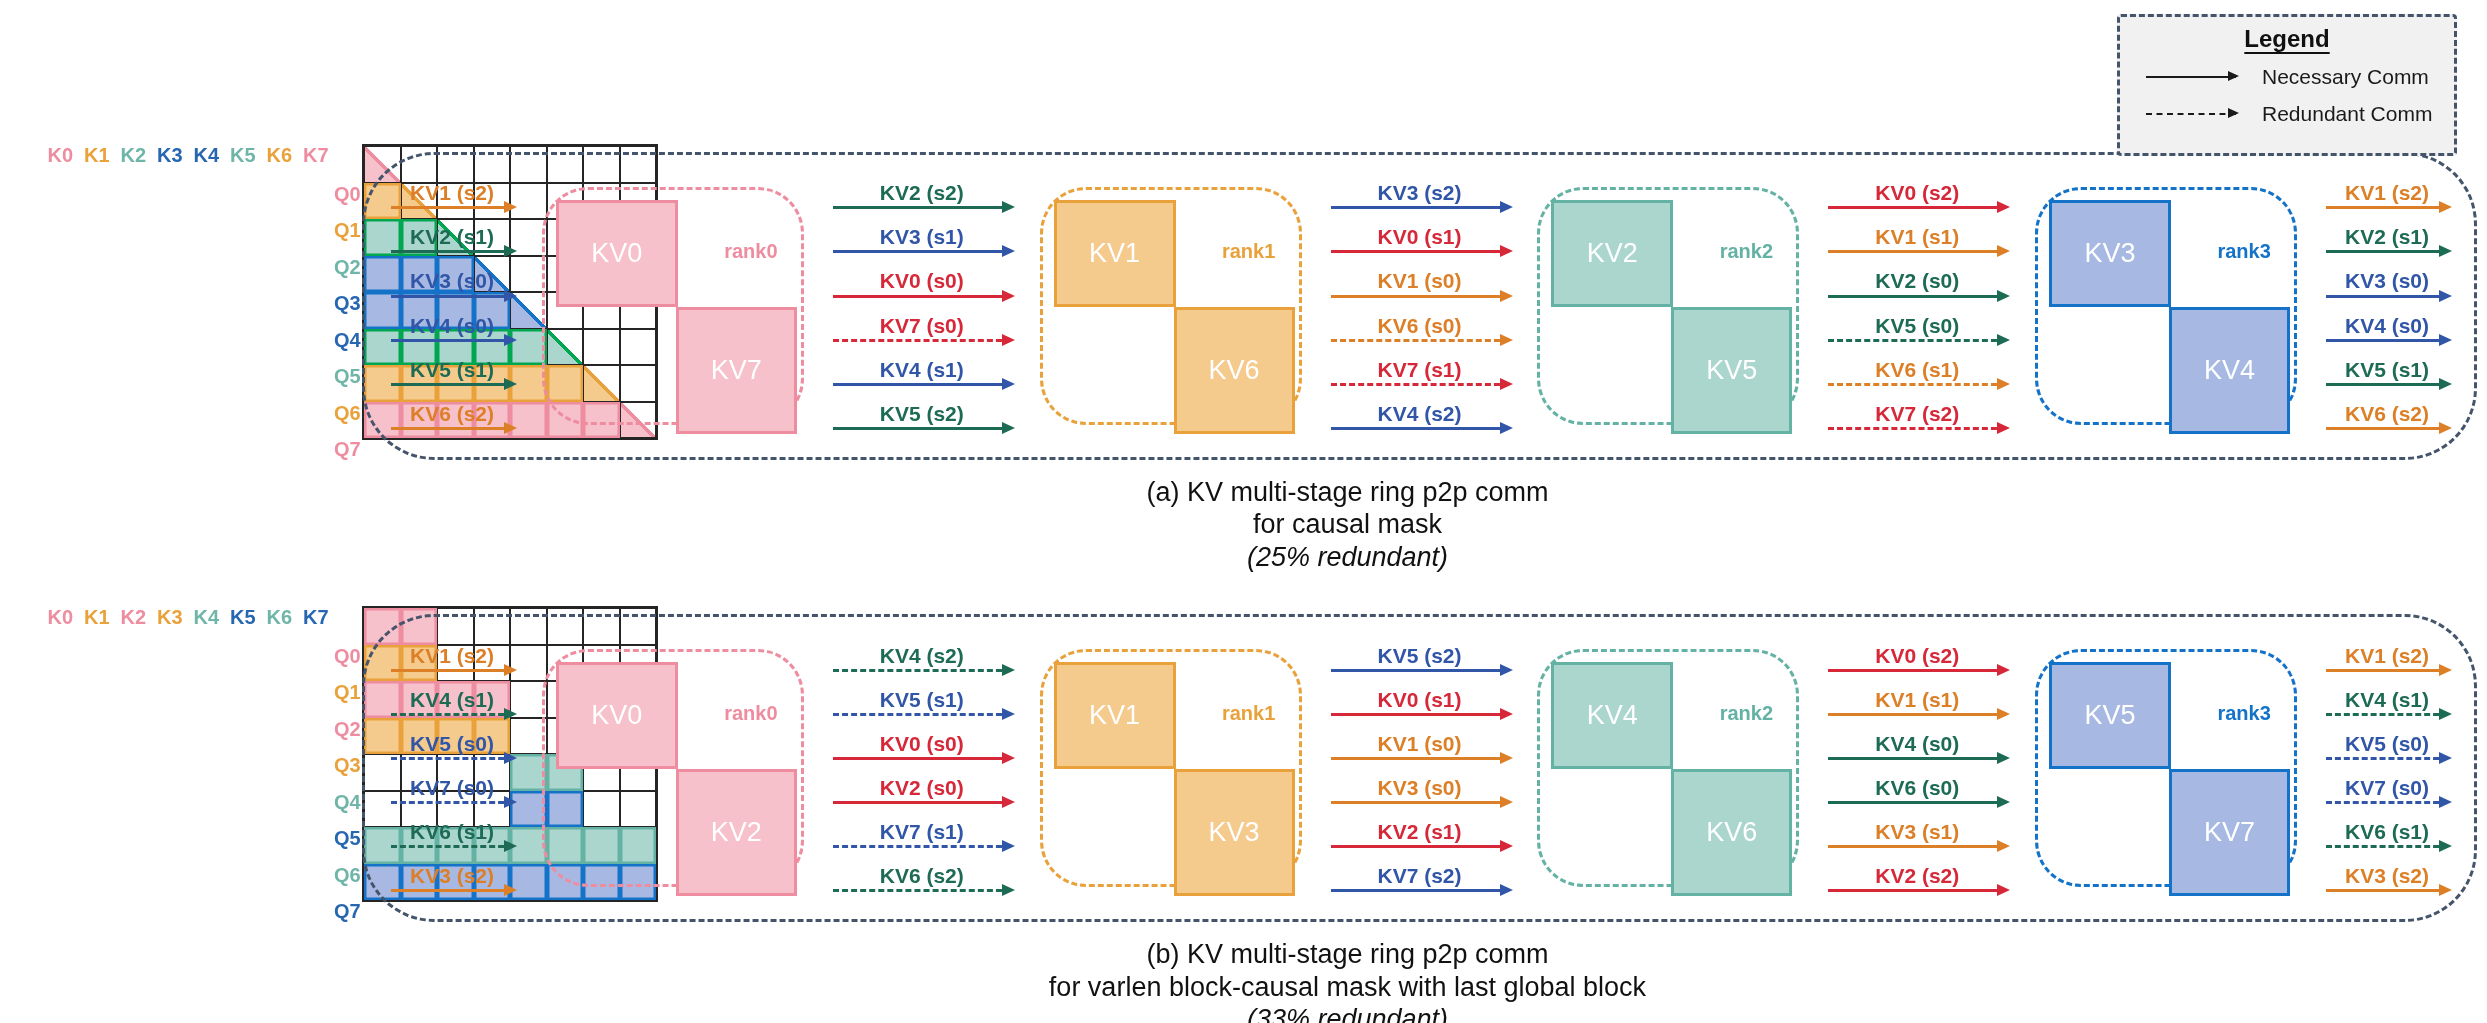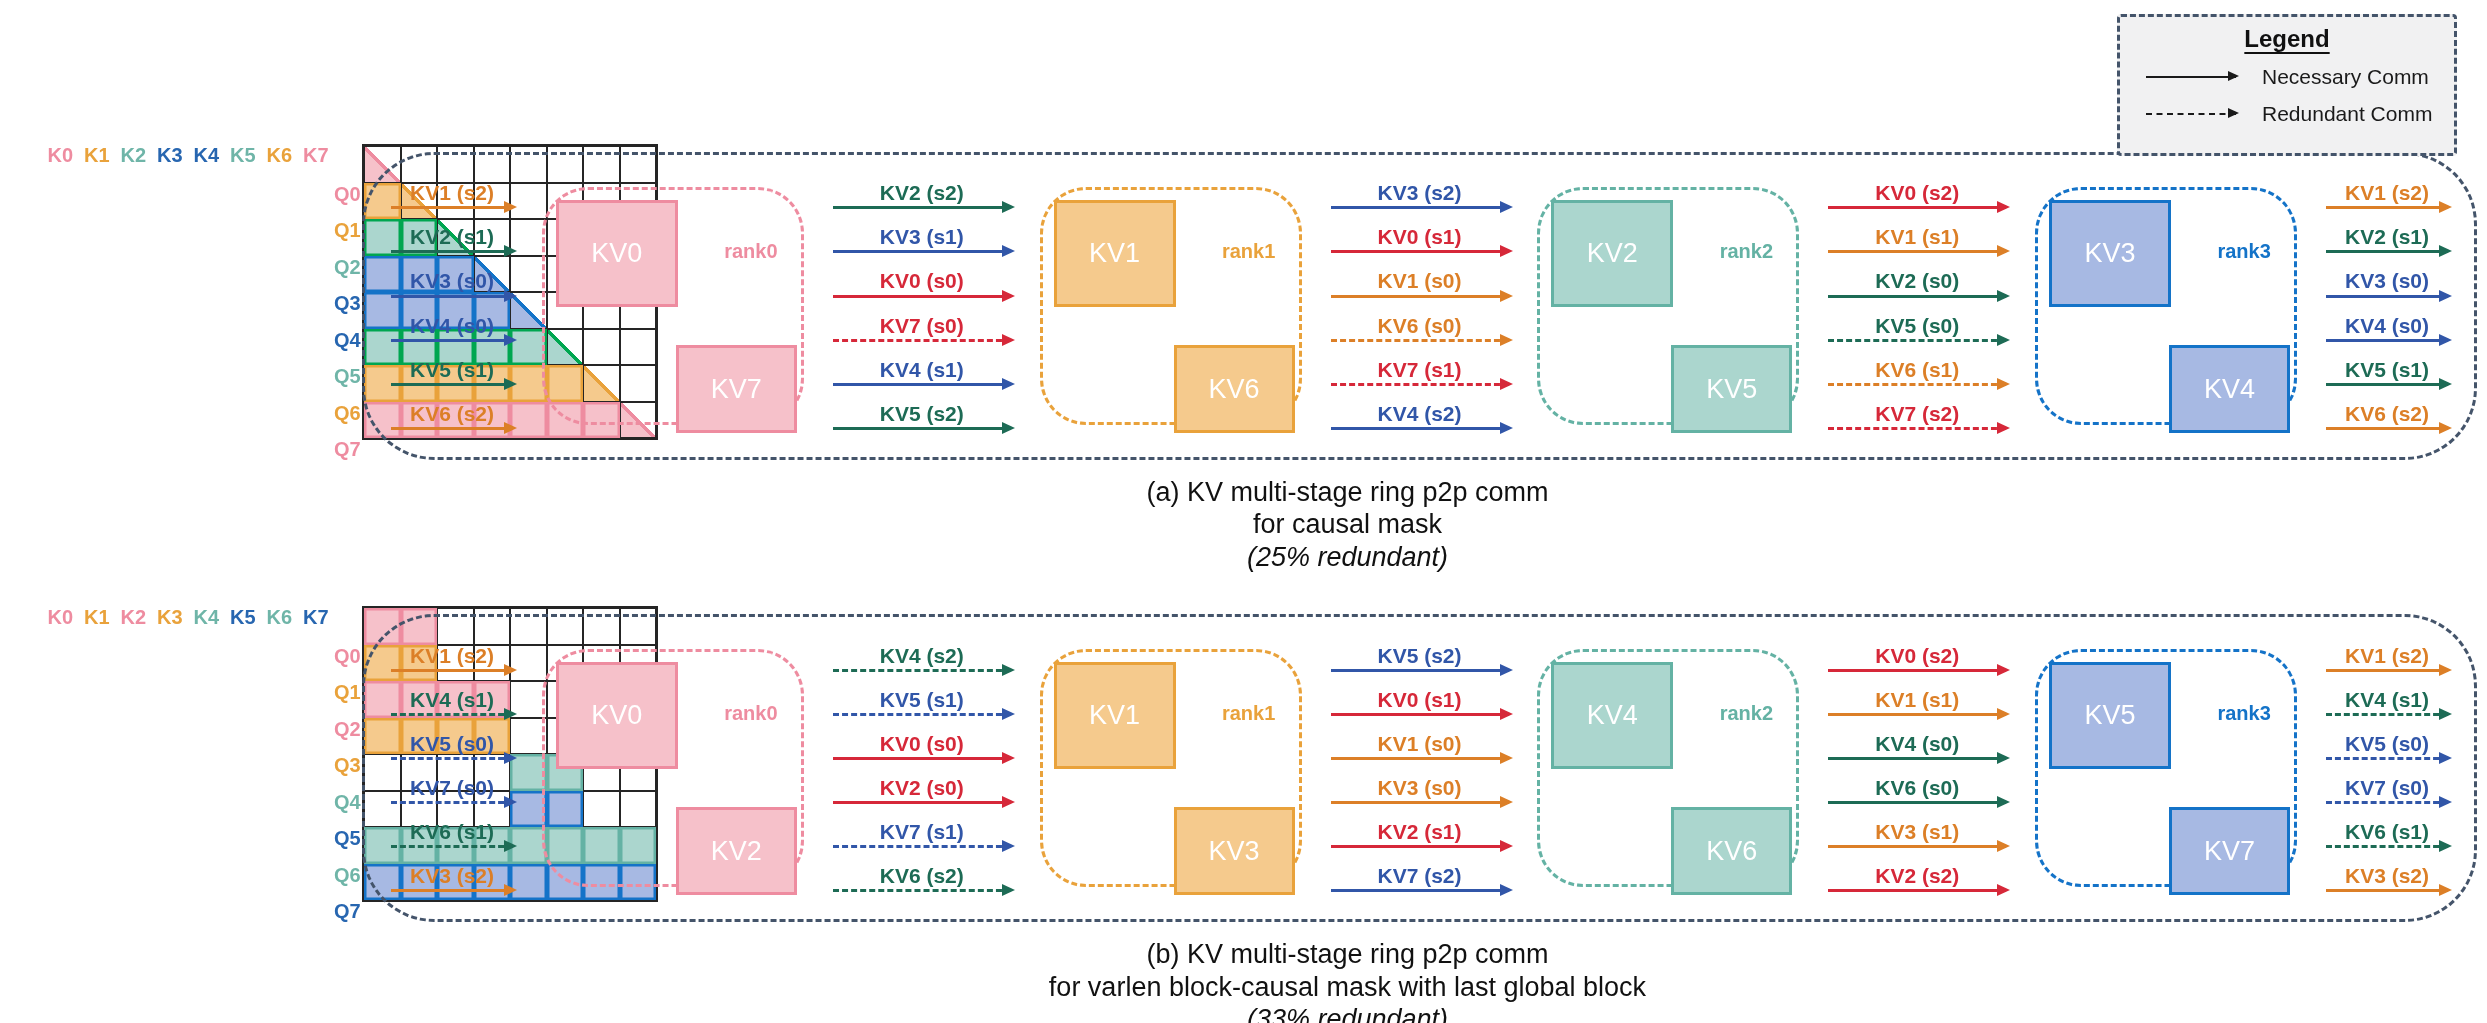--- a/index.html
+++ b/index.html
@@ -46,21 +46,21 @@
   .aline { position:relative; border-top:3px solid var(--c); height:0; }
   .aline.dashed { border-top-style:dashed; }
   .aline::after { content:""; position:absolute; right:-4px; top:-8px; width:0; height:0;
                   border-left:13px solid var(--c); border-top:6px solid transparent; border-bottom:6px solid transparent; }
 
   
   .rankbox { flex:none; width:262px; height:238px; border:3px dashed var(--c); border-radius:46px; position:relative; }
   .kvsq { position:absolute; display:flex; align-items:center; justify-content:center;
           font-size:27px; color:#fff; background:var(--f); border:3px solid var(--c); }
   .kv-tl { left:11px; top:10px; width:122px; height:107px; }
-  .kv-br { left:131px; top:117px; width:121px; height:88px;margin-top:38px; }
+  .kv-br { left:131px; top:117px; width:121px; height:127px; }
   .ranklbl { position:absolute; left:156px; top:50px; width:100px; text-align:center;
              font-weight:bold; font-size:20px; color:var(--c); }
 
   
   .caption { text-align:center; font-size:27px; line-height:1.2; margin-top:8px; color:#111; transform:translateX(104px); }
   .caption .it { font-style:italic; }
 </style>
 </head>
 <body>
 

